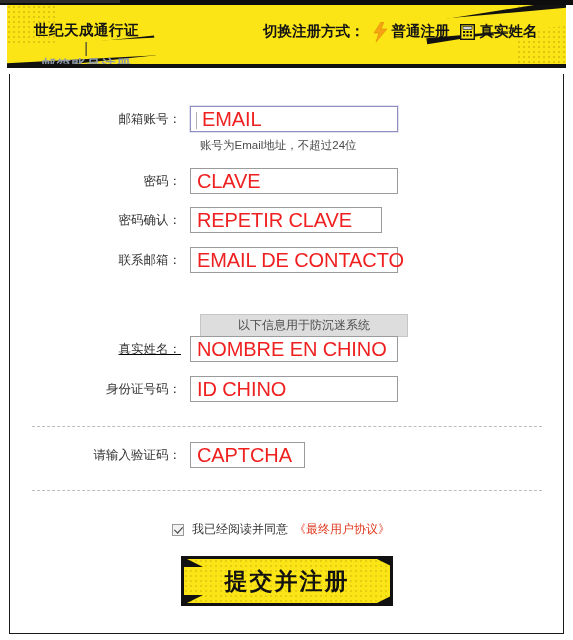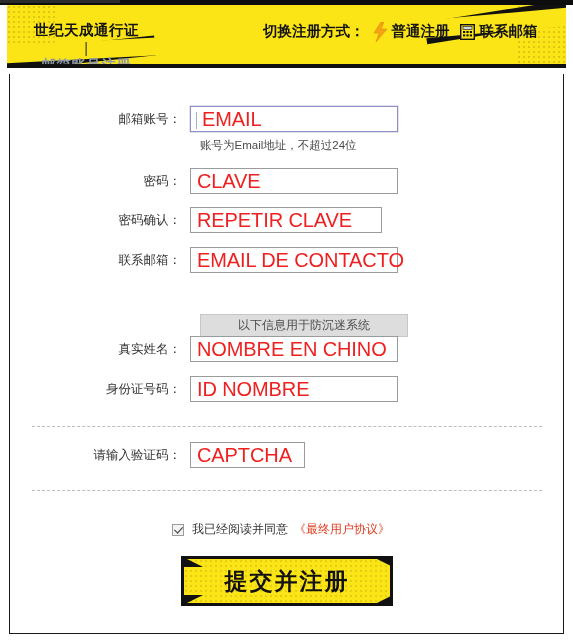--- a/index.html
+++ b/index.html
@@ -368,21 +368,21 @@
             <rect x="0.7" y="0.7" width="13.6" height="14.6" fill="#fbe517" stroke="#111111" stroke-width="1.4"></rect>
             <rect x="3" y="2.6" width="9" height="3" fill="#cfd6de" stroke="#111111" stroke-width="0.6"></rect>
             <rect x="3" y="7" width="2.2" height="2" fill="#111111"></rect>
             <rect x="6.4" y="7" width="2.2" height="2" fill="#111111"></rect>
             <rect x="9.8" y="7" width="2.2" height="2" fill="#111111"></rect>
             <rect x="3" y="10.4" width="2.2" height="2" fill="#111111"></rect>
             <rect x="6.4" y="10.4" width="2.2" height="2" fill="#111111"></rect>
             <rect x="9.8" y="10.4" width="2.2" height="2" fill="#111111"></rect>
           </svg>
         </span>
-        <span class="switch-opt">联系邮箱</span>
+        <span class="switch-opt">真实姓名</span>
       </div>
 
     </div>
   </div>
 
   <div class="frame-line frame-left"></div>
   <div class="frame-line frame-right"></div>
   <div class="frame-line frame-bottom"></div>
 
   <div class="form-area">
@@ -412,31 +412,31 @@
 
     <div class="row" style="left:0; top:173px;">
       <div class="lbl">联系邮箱：</div>
       <div class="fld" style="width:208px;">
         <span class="val">EMAIL DE CONTACTO</span>
       </div>
     </div>
 
     <div class="notice" style="top:224px;">以下信息用于防沉迷系统</div>
 
-    <div class="row" style="left:0; top:262px;">
+    <div class="row" style="left:0; top:262px;text-decoration:underline;">
       <div class="lbl">真实姓名：</div>
       <div class="fld" style="width:208px;">
         <span class="val">NOMBRE EN CHINO</span>
       </div>
     </div>
 
     <div class="row" style="left:0; top:302px;">
       <div class="lbl">身份证号码：</div>
       <div class="fld" style="width:208px;">
-        <span class="val">ID NOMBRE</span>
+        <span class="val">ID CHINO</span>
       </div>
     </div>
 
     <div class="dashed" style="top:352px;"></div>
 
     <div class="row" style="left:0; top:368px;">
       <div class="lbl">请输入验证码：</div>
       <div class="fld" style="width:115px;">
         <span class="val">CAPTCHA</span>
       </div>

